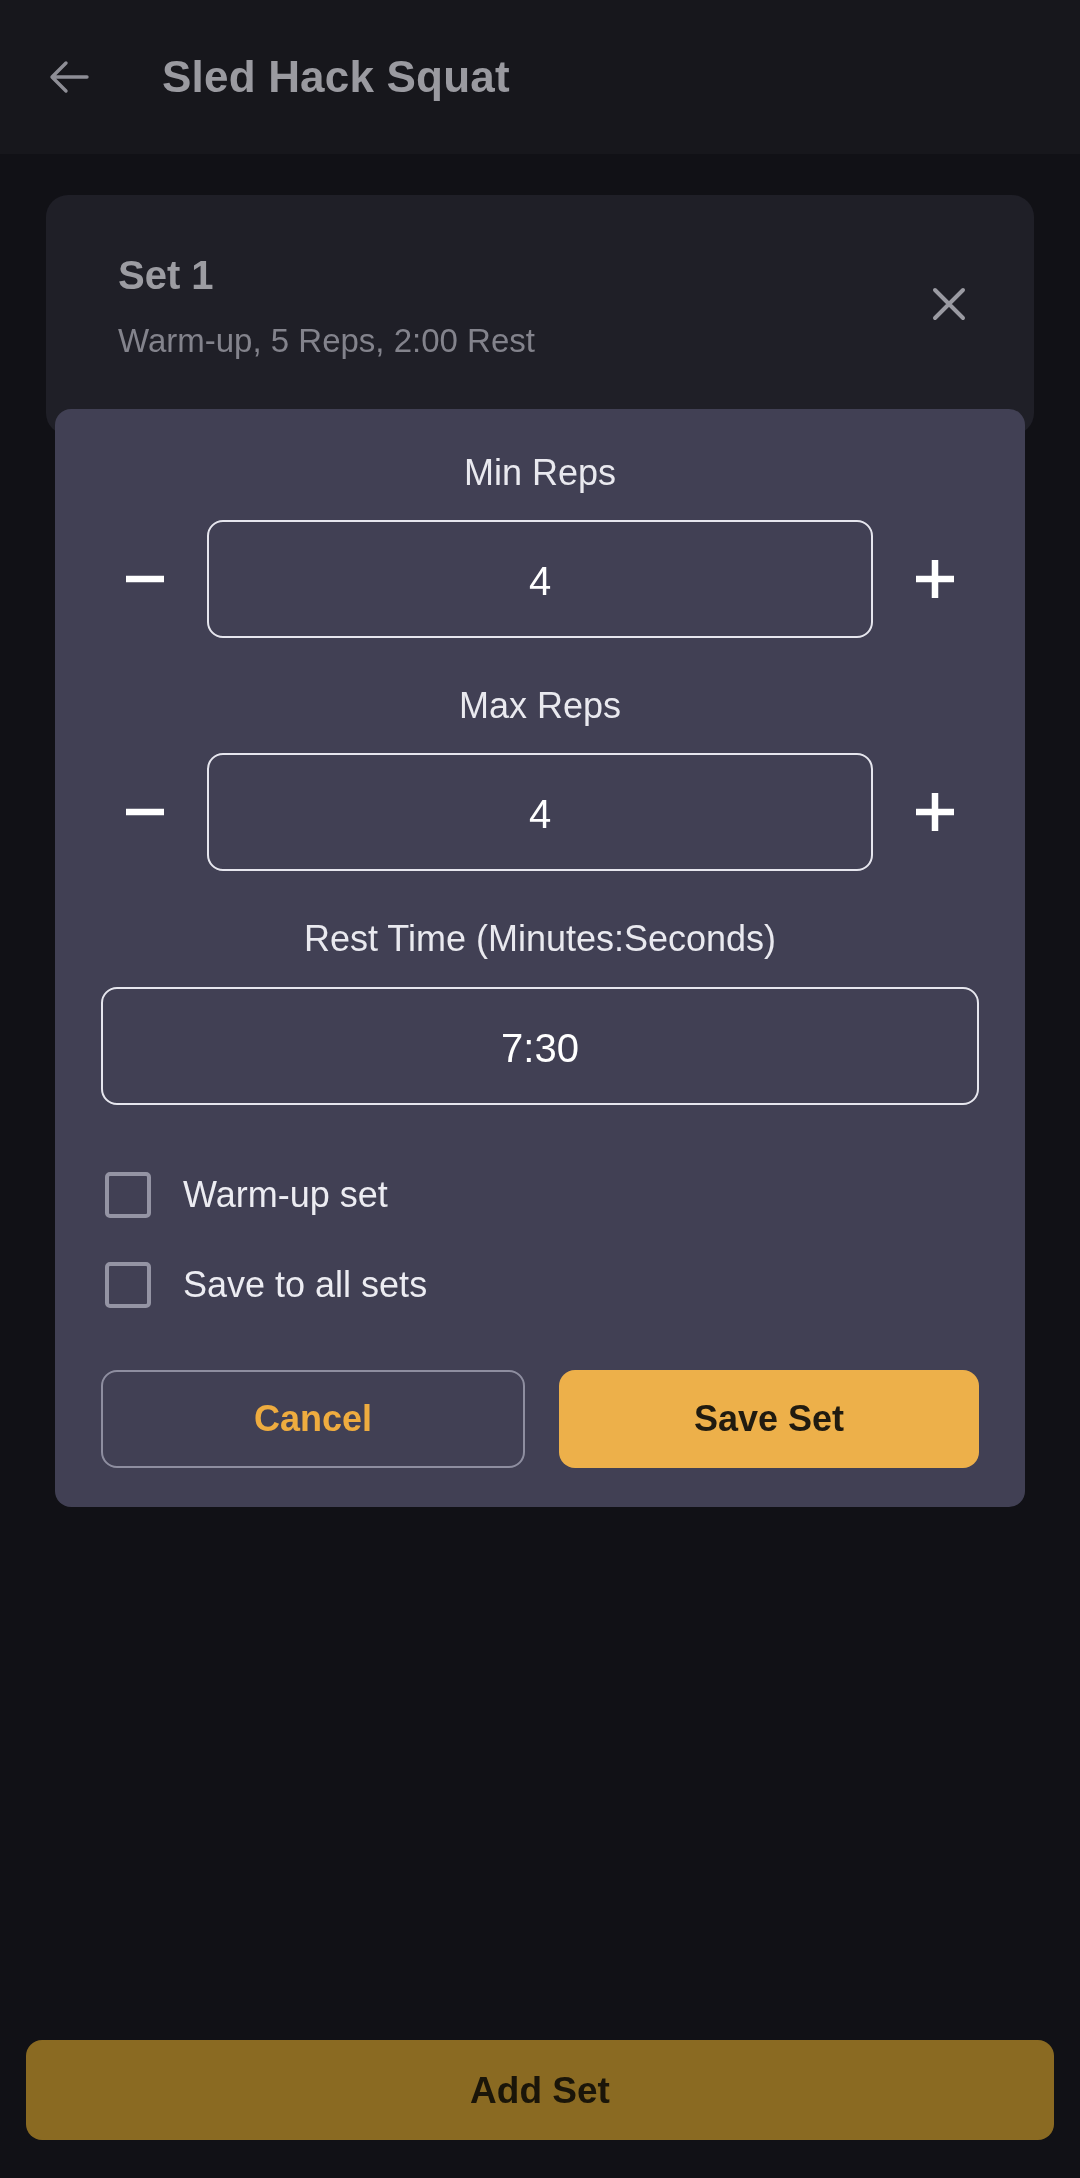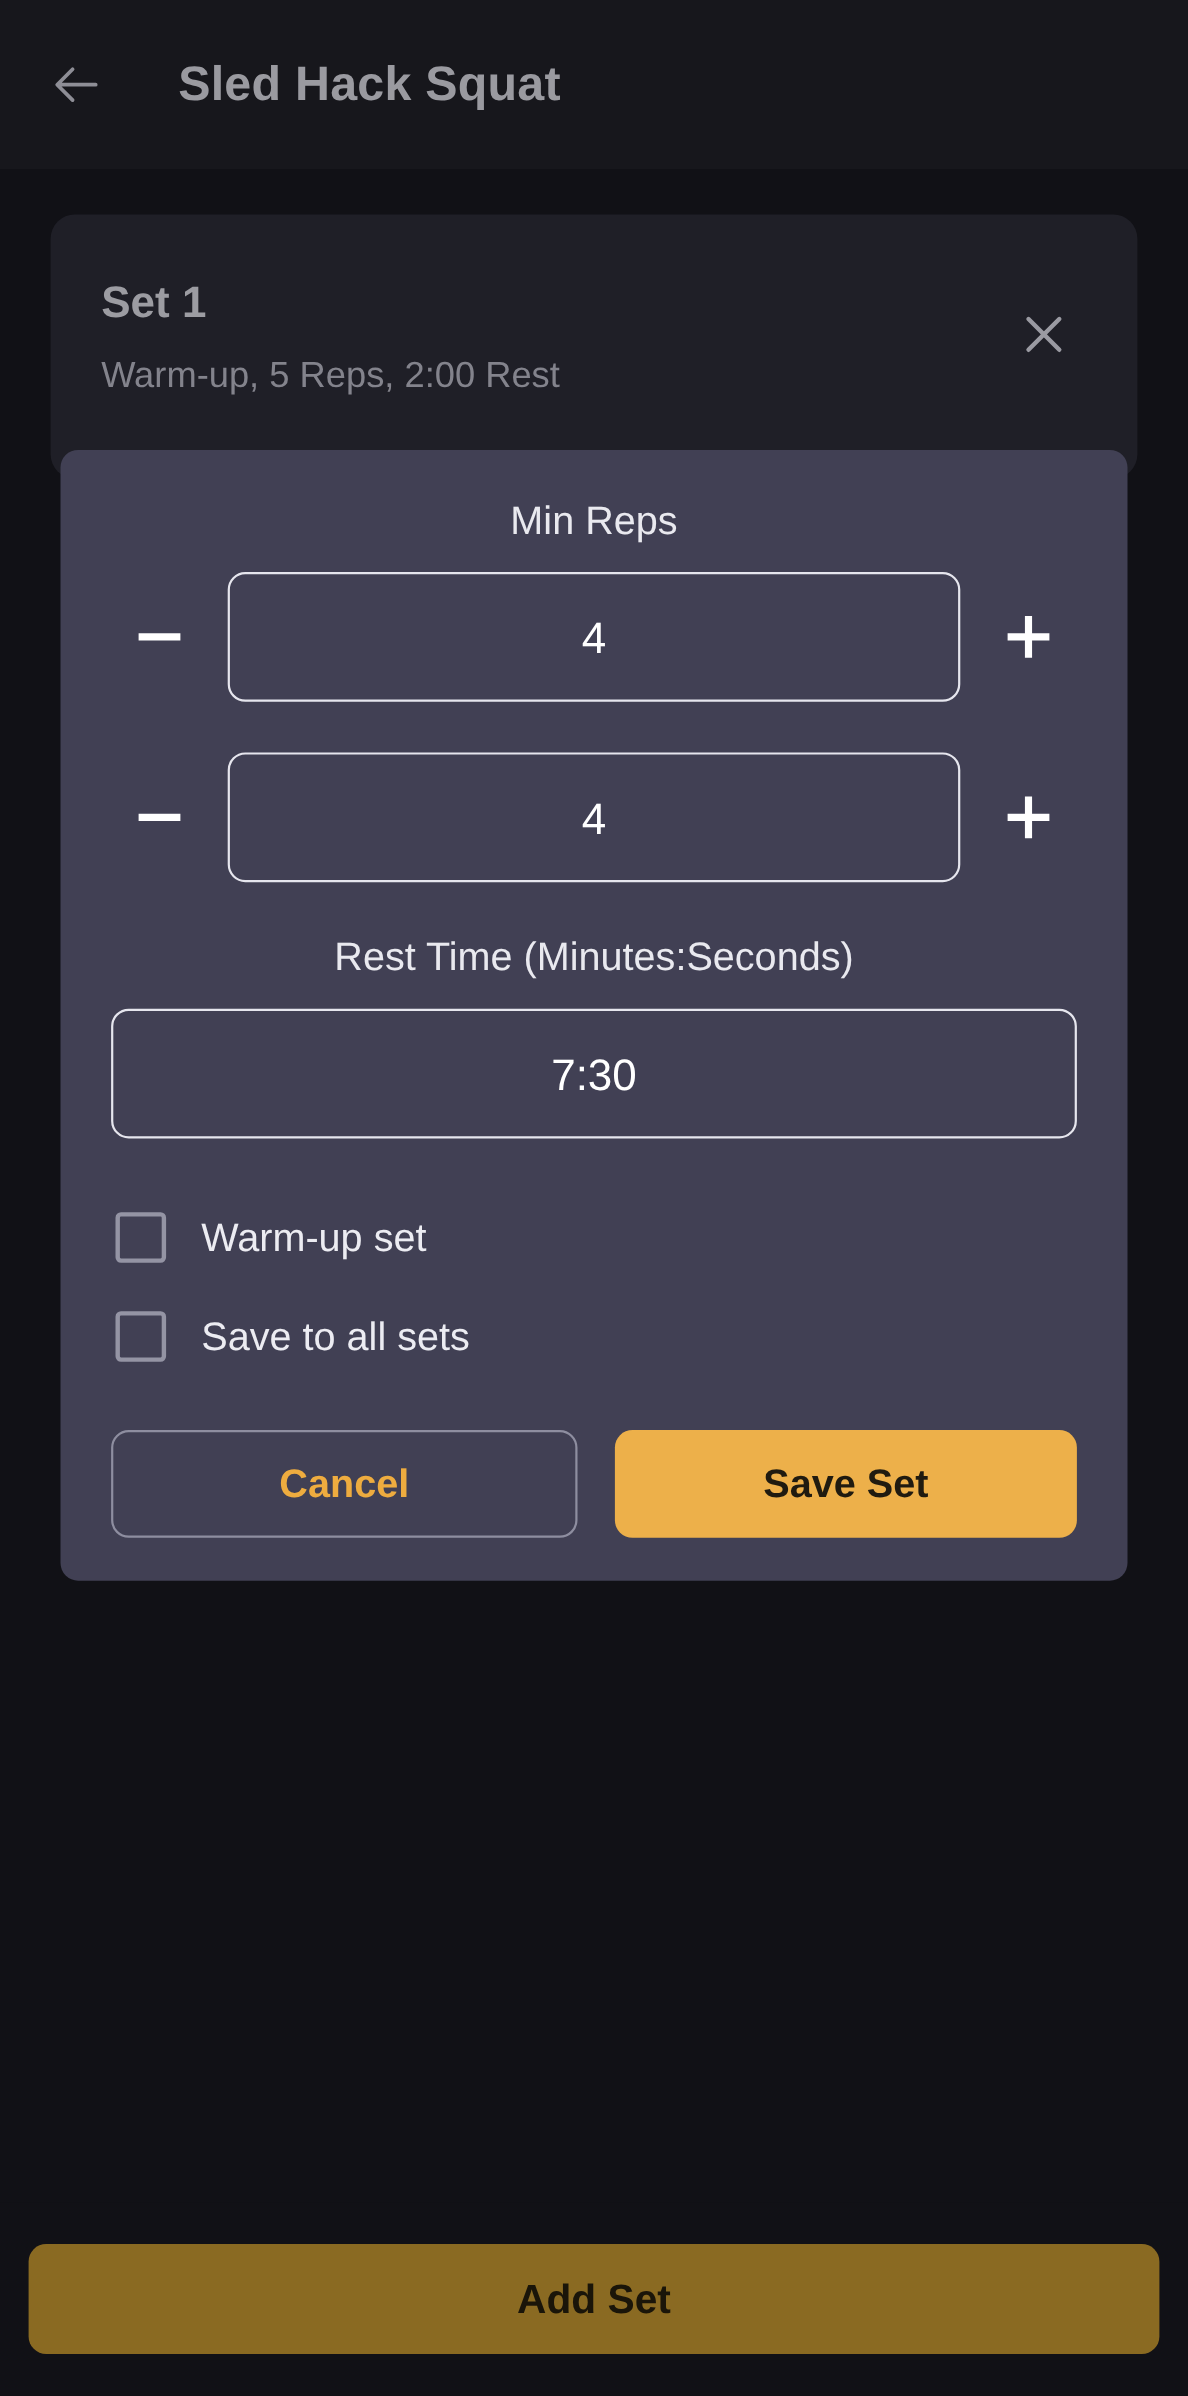--- a/index.html
+++ b/index.html
@@ -52,21 +52,21 @@
   }
 
   
   .set-card {
     position: absolute;
     left: 46px;
     top: 41px;
     width: 988px;
     background: #1f1f27;
     border-radius: 22px;
-    padding: 56px 46px 40px 46px;
+    padding: 56px 46px 40px 72px;
     min-height: 240px;
   }
   .set-card-header {
     display: flex;
     align-items: flex-start;
     justify-content: space-between;
   }
   .set-card-texts { display: block; }
   .set-title {
     font-size: 40px;
@@ -291,20 +291,21 @@
         <span>
           <svg width="58" height="58" viewBox="0 0 58 58" fill="none">
             <path d="M10 29 H48 M29 10 V48" stroke="#ffffff" stroke-width="6.5" stroke-linecap="butt"></path>
           </svg>
         </span>
       </div>
     </div>
 
     <div class="spacer-44"></div>
 
+    <div class="field-label">Max Reps</div>
     <div class="stepper-row">
       <div class="step-btn">
         <span>
           <svg width="58" height="58" viewBox="0 0 58 58" fill="none">
             <path d="M10 29 H48" stroke="#ffffff" stroke-width="6.5" stroke-linecap="butt"></path>
           </svg>
         </span>
       </div>
       <div class="num-input">4</div>
       <div class="step-btn">

